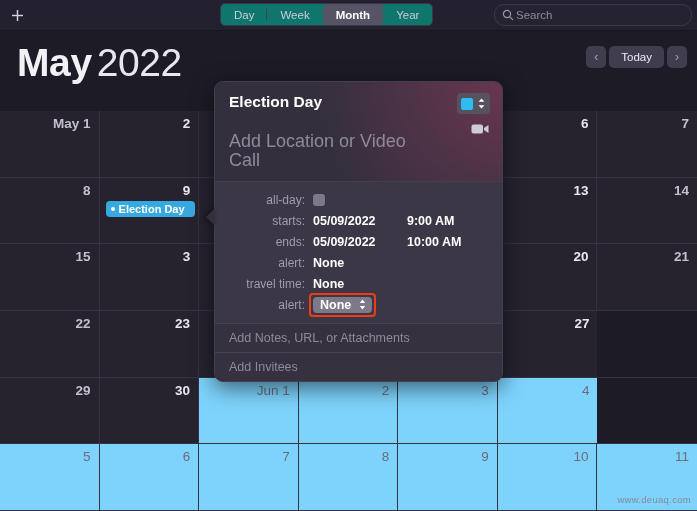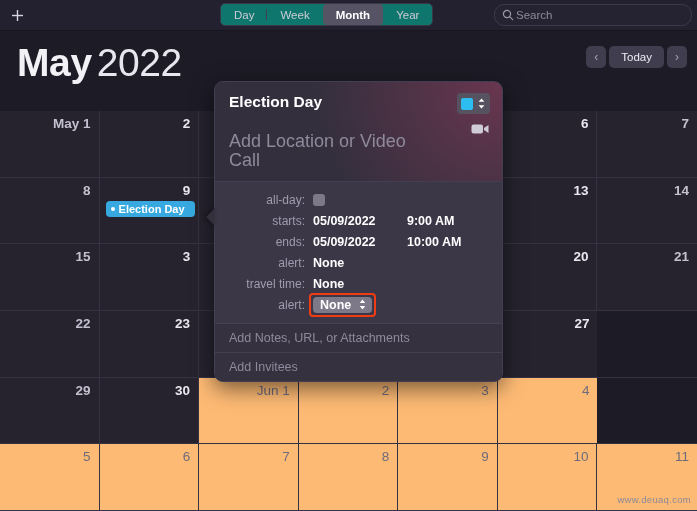--- a/index.html
+++ b/index.html
@@ -174,21 +174,21 @@
     grid-template-columns: repeat(7, 1fr);
     border-bottom: 1px solid #353243;
   }
   .day-cell {
     position: relative;
     border-right: 1px solid #353243;
     background: #26232f;
     padding-top: 4px;
   }
   .day-cell:last-child { border-right: none; }
-  .day-cell.dim { background: #fdba74; }
+  .day-cell.dim { background: #7dd3fc; }
   .day-num {
     text-align: right;
     padding-right: 8px;
     font-size: 13.5px;
     font-weight: bold;
     color: #e9e7f0;
     line-height: 17px;
   }
   .day-cell.weekend .day-num { color: #c3c0cf; font-weight: bold; }
   .day-cell.dim .day-num { color: #6e6b7c; font-weight: normal; }

